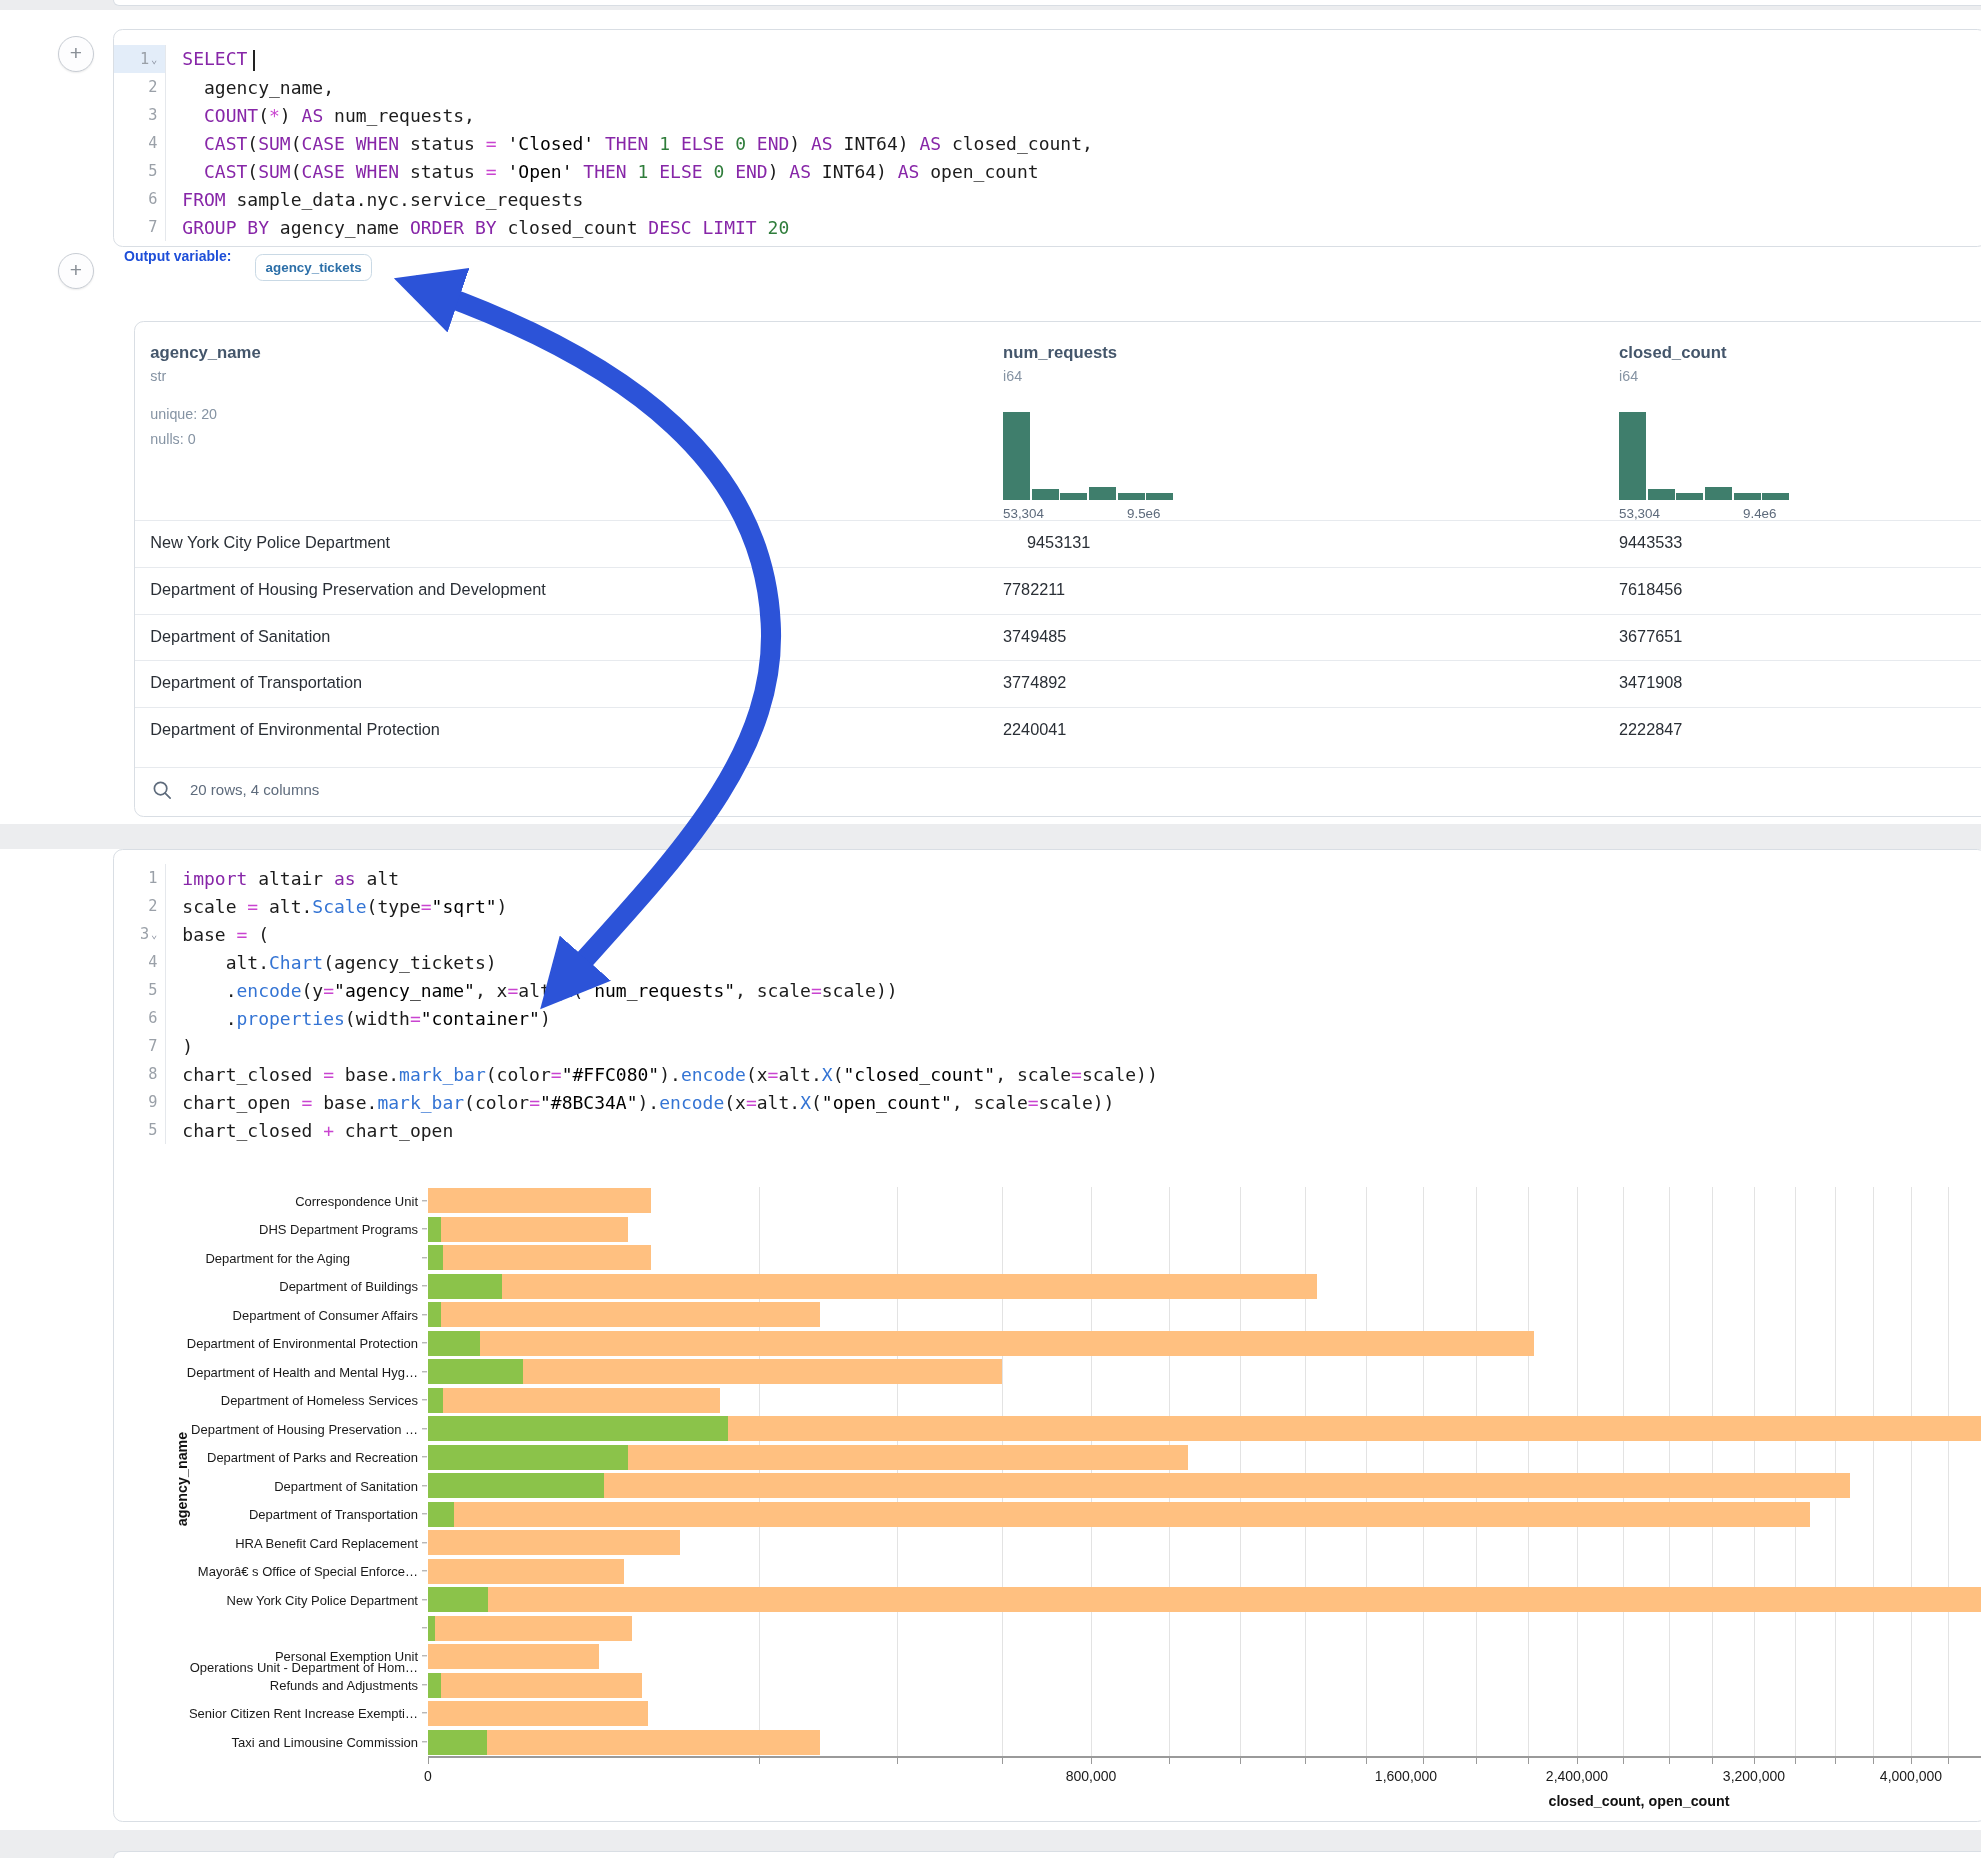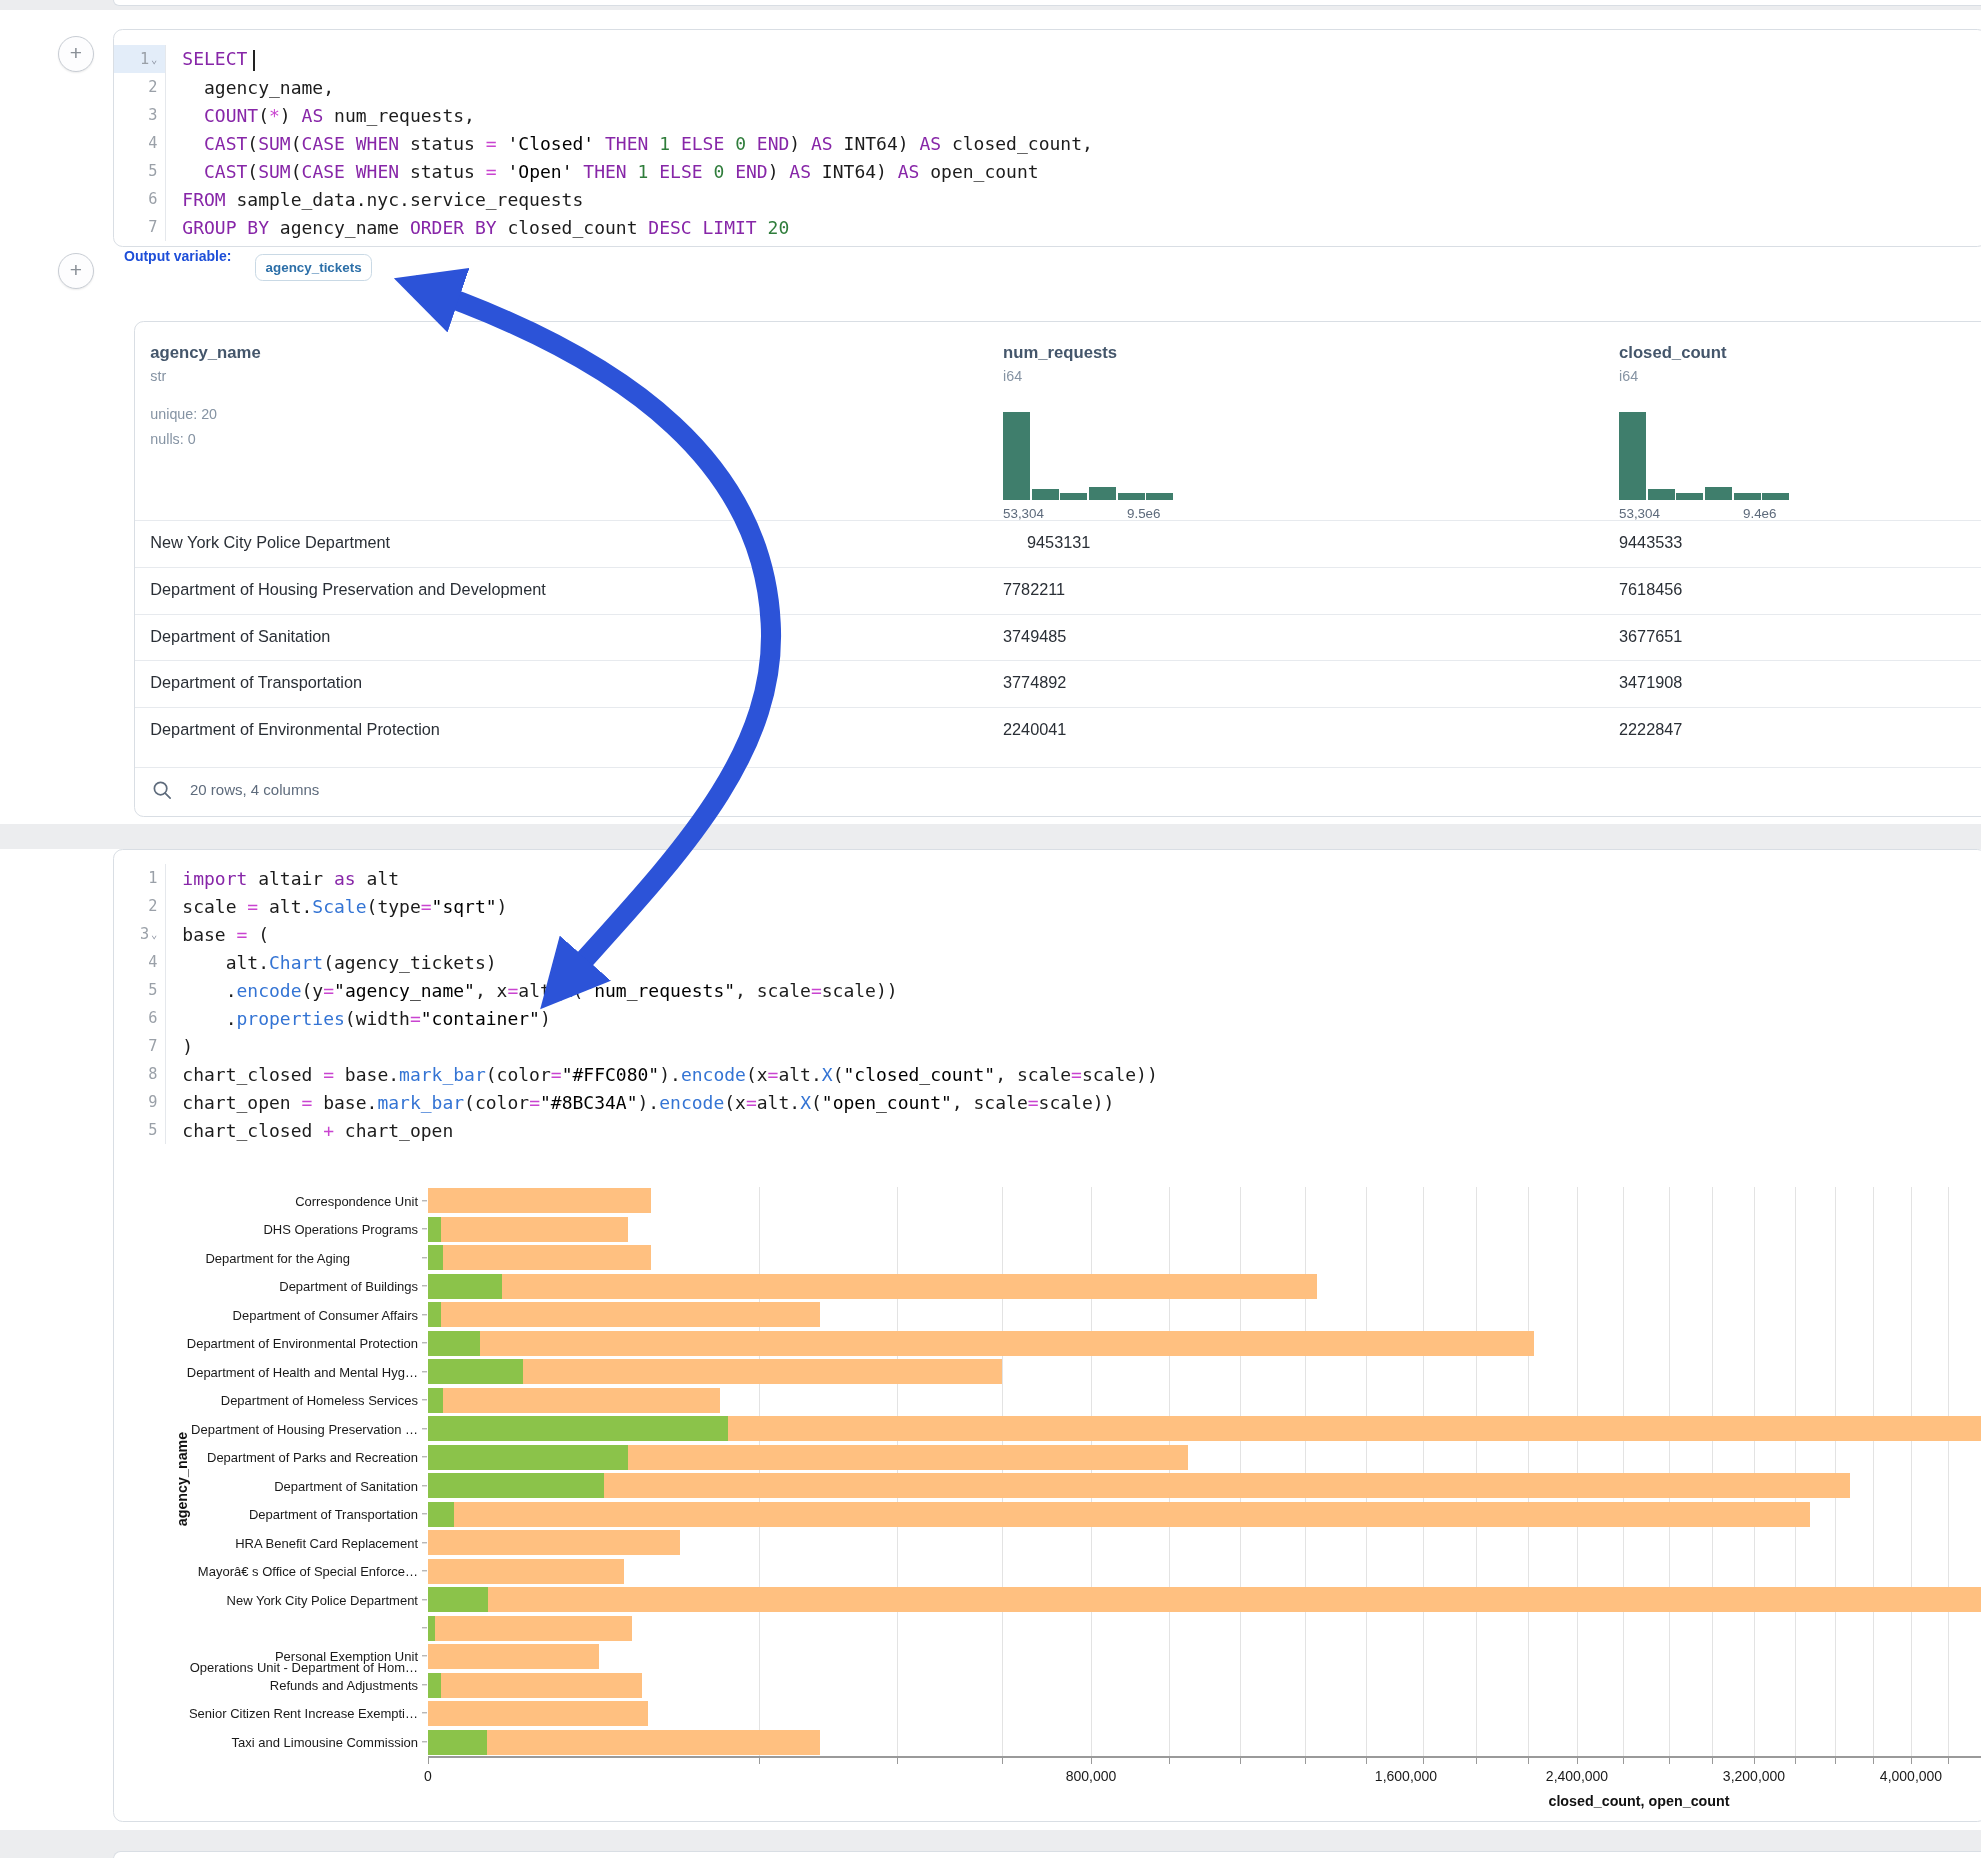--- a/index.html
+++ b/index.html
@@ -235,21 +235,21 @@
         <div class="x-lbl" style="left: 314px;">0</div>
         <div class="x-lbl" style="left: 977px;">800,000</div>
         <div class="x-lbl" style="left: 1252px; margin-left: 40px;">1,600,000</div>
         <div class="x-lbl" style="left: 1463px;">2,400,000</div>
         <div class="x-lbl" style="left: 1640px;">3,200,000</div>
         <div class="x-lbl" style="left: 1797px;">4,000,000</div>
         <div class="x-title" style="left: 1525px;">closed_count, open_count</div>
         <div class="y-lbl" style="right: 1563px; top: 26px;">Correspondence Unit</div>
         <div class="y-tick" style="left: 308px; top: 26px;"></div>
         <div class="bar" style="left: 314px; top: 13.3px; width: 223px; background: rgb(255, 192, 128);"></div>
-        <div class="y-lbl" style="right: 1563px; top: 54px;">DHS Operations Programs</div>
+        <div class="y-lbl" style="right: 1563px; top: 54px;">DHS Department Programs</div>
         <div class="y-tick" style="left: 308px; top: 54px;"></div>
         <div class="bar" style="left: 314px; top: 42px; width: 200px; background: rgb(255, 192, 128);"></div>
         <div class="bar" style="left: 314px; top: 42px; width: 13px; background: rgb(139, 195, 74);"></div>
         <div class="y-lbl" style="right: 1631px; top: 83px; text-align: center;">Department for the Aging</div>
         <div class="y-tick" style="left: 308px; top: 83px;"></div>
         <div class="bar" style="left: 314px; top: 70px; width: 223px; background: rgb(255, 192, 128);"></div>
         <div class="bar" style="left: 314px; top: 70px; width: 15px; background: rgb(139, 195, 74);"></div>
         <div class="y-lbl" style="right: 1563px; top: 111px;">Department of Buildings</div>
         <div class="y-tick" style="left: 308px; top: 111px;"></div>
         <div class="bar" style="left: 314px; top: 99px; width: 889px; background: rgb(255, 192, 128);"></div>

